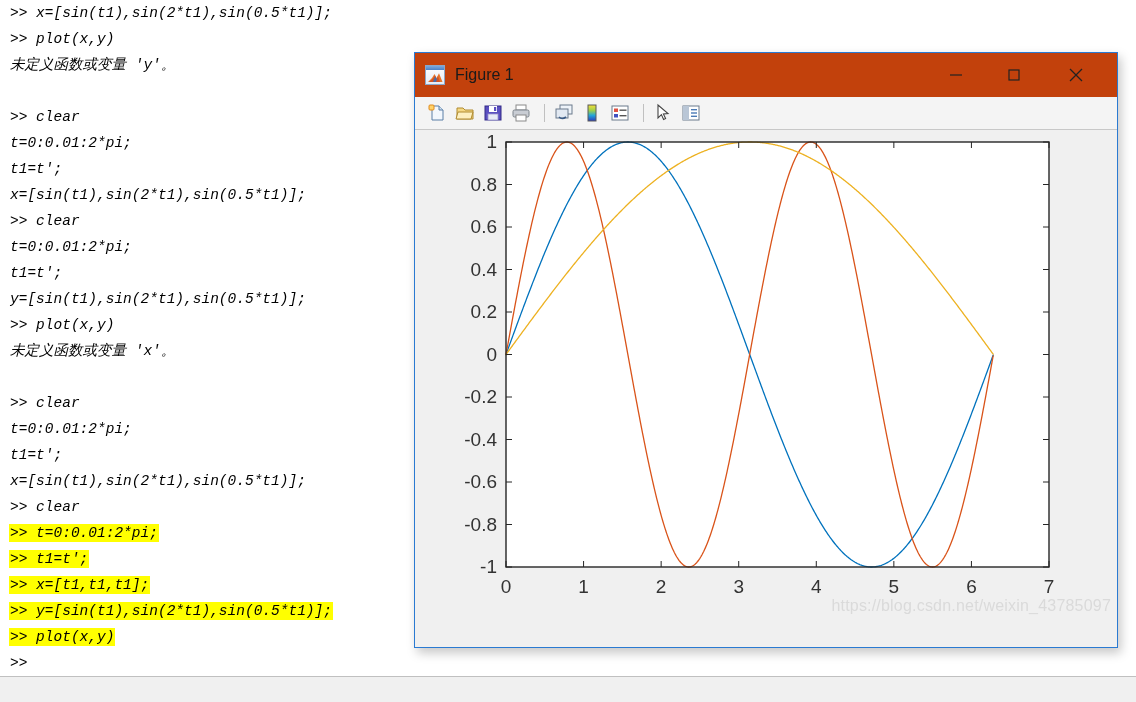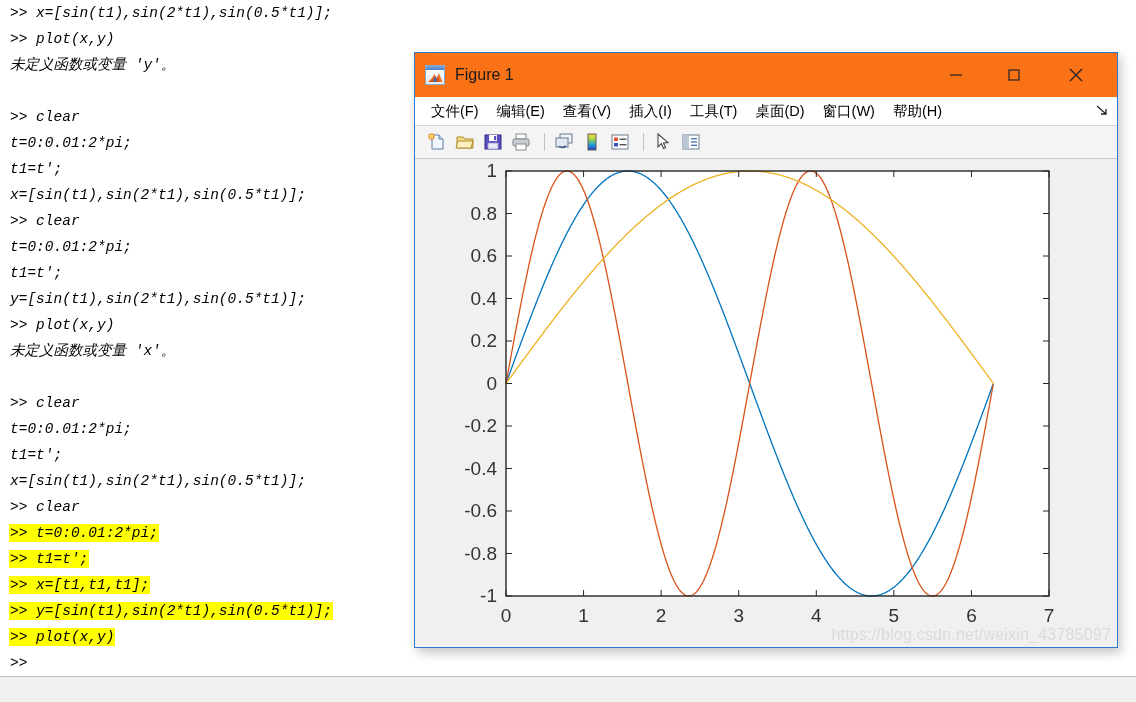--- a/index.html
+++ b/index.html
@@ -61,21 +61,21 @@
     left: 414px; top: 52px;
     width: 704px; height: 596px;
     background: #f0f0f0;
     border: 1px solid #2a7ad2;
     box-sizing: border-box;
     box-shadow: 3px 5px 10px rgba(0,0,0,0.22);
   }
   #figure-titlebar {
     position: relative;
     height: 44px;
-    background: #f97316;
+    background: #c2410c;
     display: flex;
     align-items: center;
   }
   #figure-icon {
     width: 20px; height: 20px;
     margin-left: 10px; margin-right: 10px;
     flex: none;
     border: 1px solid #8aa6c8;
     background: linear-gradient(#ffffff,#e4ecf6);
     position: relative;
@@ -201,33 +201,20 @@
         </svg>
       </div>
       <div class="win-btn" id="btn-close">
         <svg width="18" height="18" viewBox="0 0 18 18">
           <line x1="3" y1="3" x2="15" y2="15" stroke="#222" stroke-width="1.3"></line>
           <line x1="15" y1="3" x2="3" y2="15" stroke="#222" stroke-width="1.3"></line>
         </svg>
       </div>
     </div>
 
-    <div id="figure-menubar">
-      <span class="menu-item">文件(F)</span>
-      <span class="menu-item">编辑(E)</span>
-      <span class="menu-item">查看(V)</span>
-      <span class="menu-item">插入(I)</span>
-      <span class="menu-item">工具(T)</span>
-      <span class="menu-item">桌面(D)</span>
-      <span class="menu-item">窗口(W)</span>
-      <span class="menu-item">帮助(H)</span>
-      <svg id="menu-overflow-arrow" viewBox="0 0 14 14">
-        <path d="M2 3 L11 11 M11 6 L11 11 L6 11" stroke="#222" stroke-width="1.3" fill="none"></path>
-      </svg>
-    </div>
 
     <div id="figure-toolbar">
       <div class="tb-btn">
         <svg width="20" height="20" viewBox="0 0 20 20">
           <path d="M5 3 h7 l4 4 v10 h-11 z" fill="#f2f7fd" stroke="#5b7fa6" stroke-width="1"></path>
           <path d="M12 3 v4 h4" fill="#cfe0f0" stroke="#5b7fa6" stroke-width="1"></path>
           <rect x="2" y="2" width="5" height="5" rx="1" fill="#ffd36b" stroke="#e08b1d" stroke-width="1"></rect>
         </svg>
       </div>
       <div class="tb-btn">

